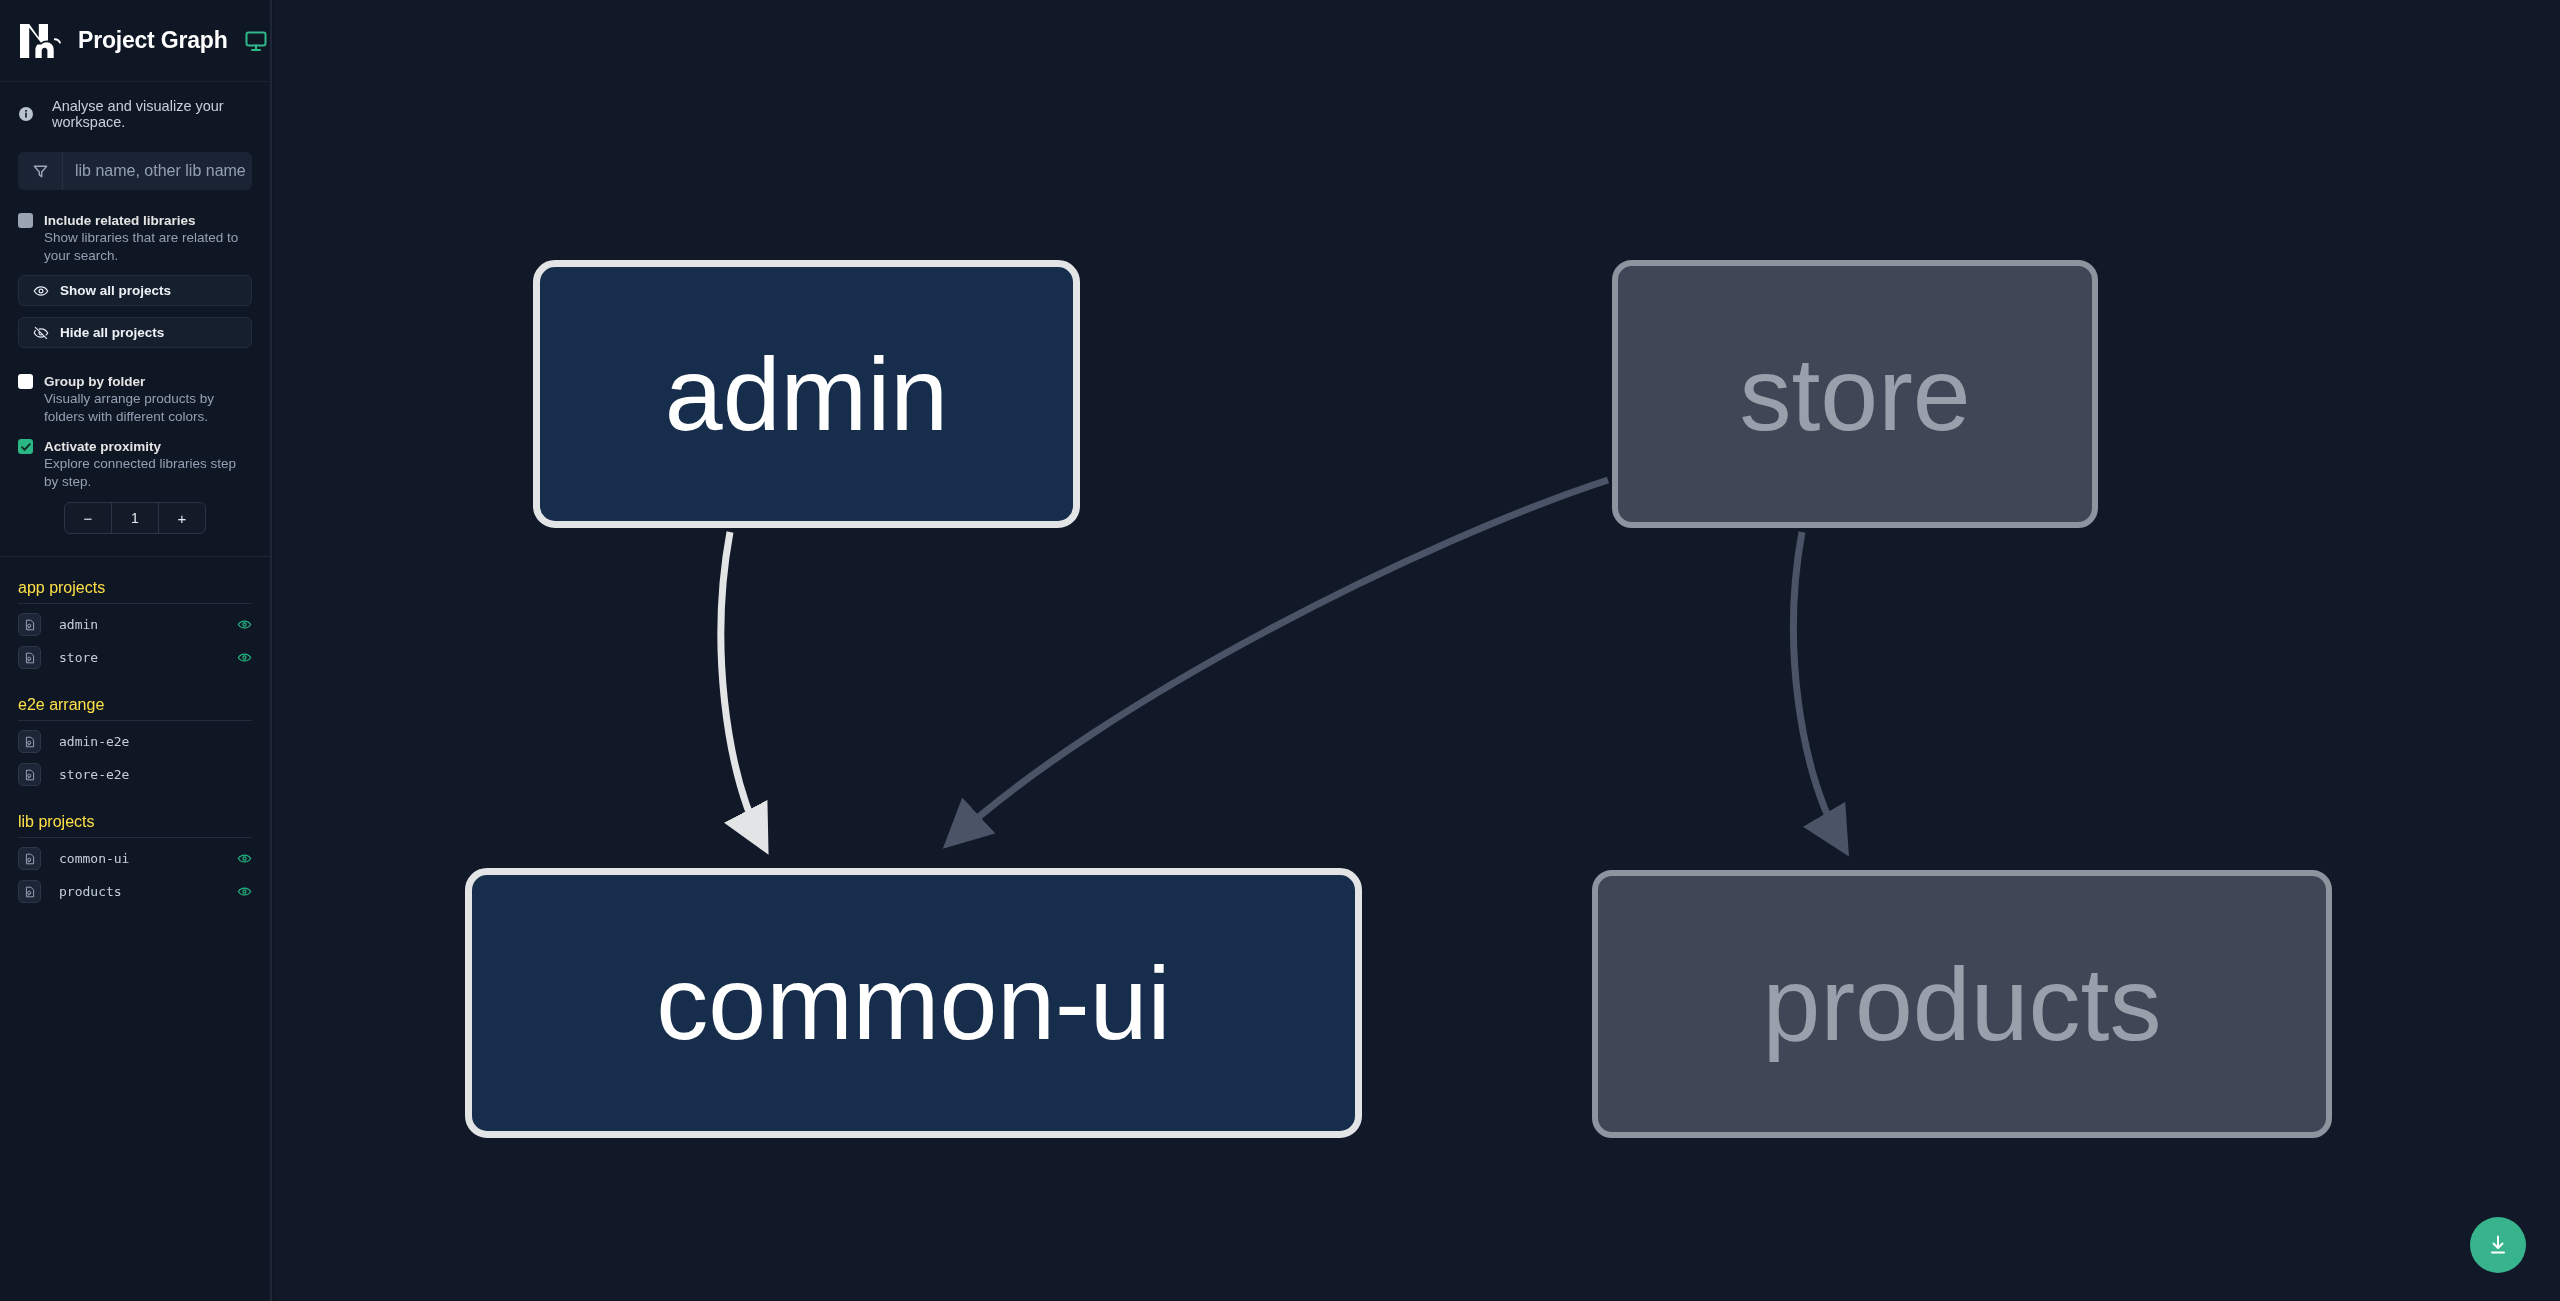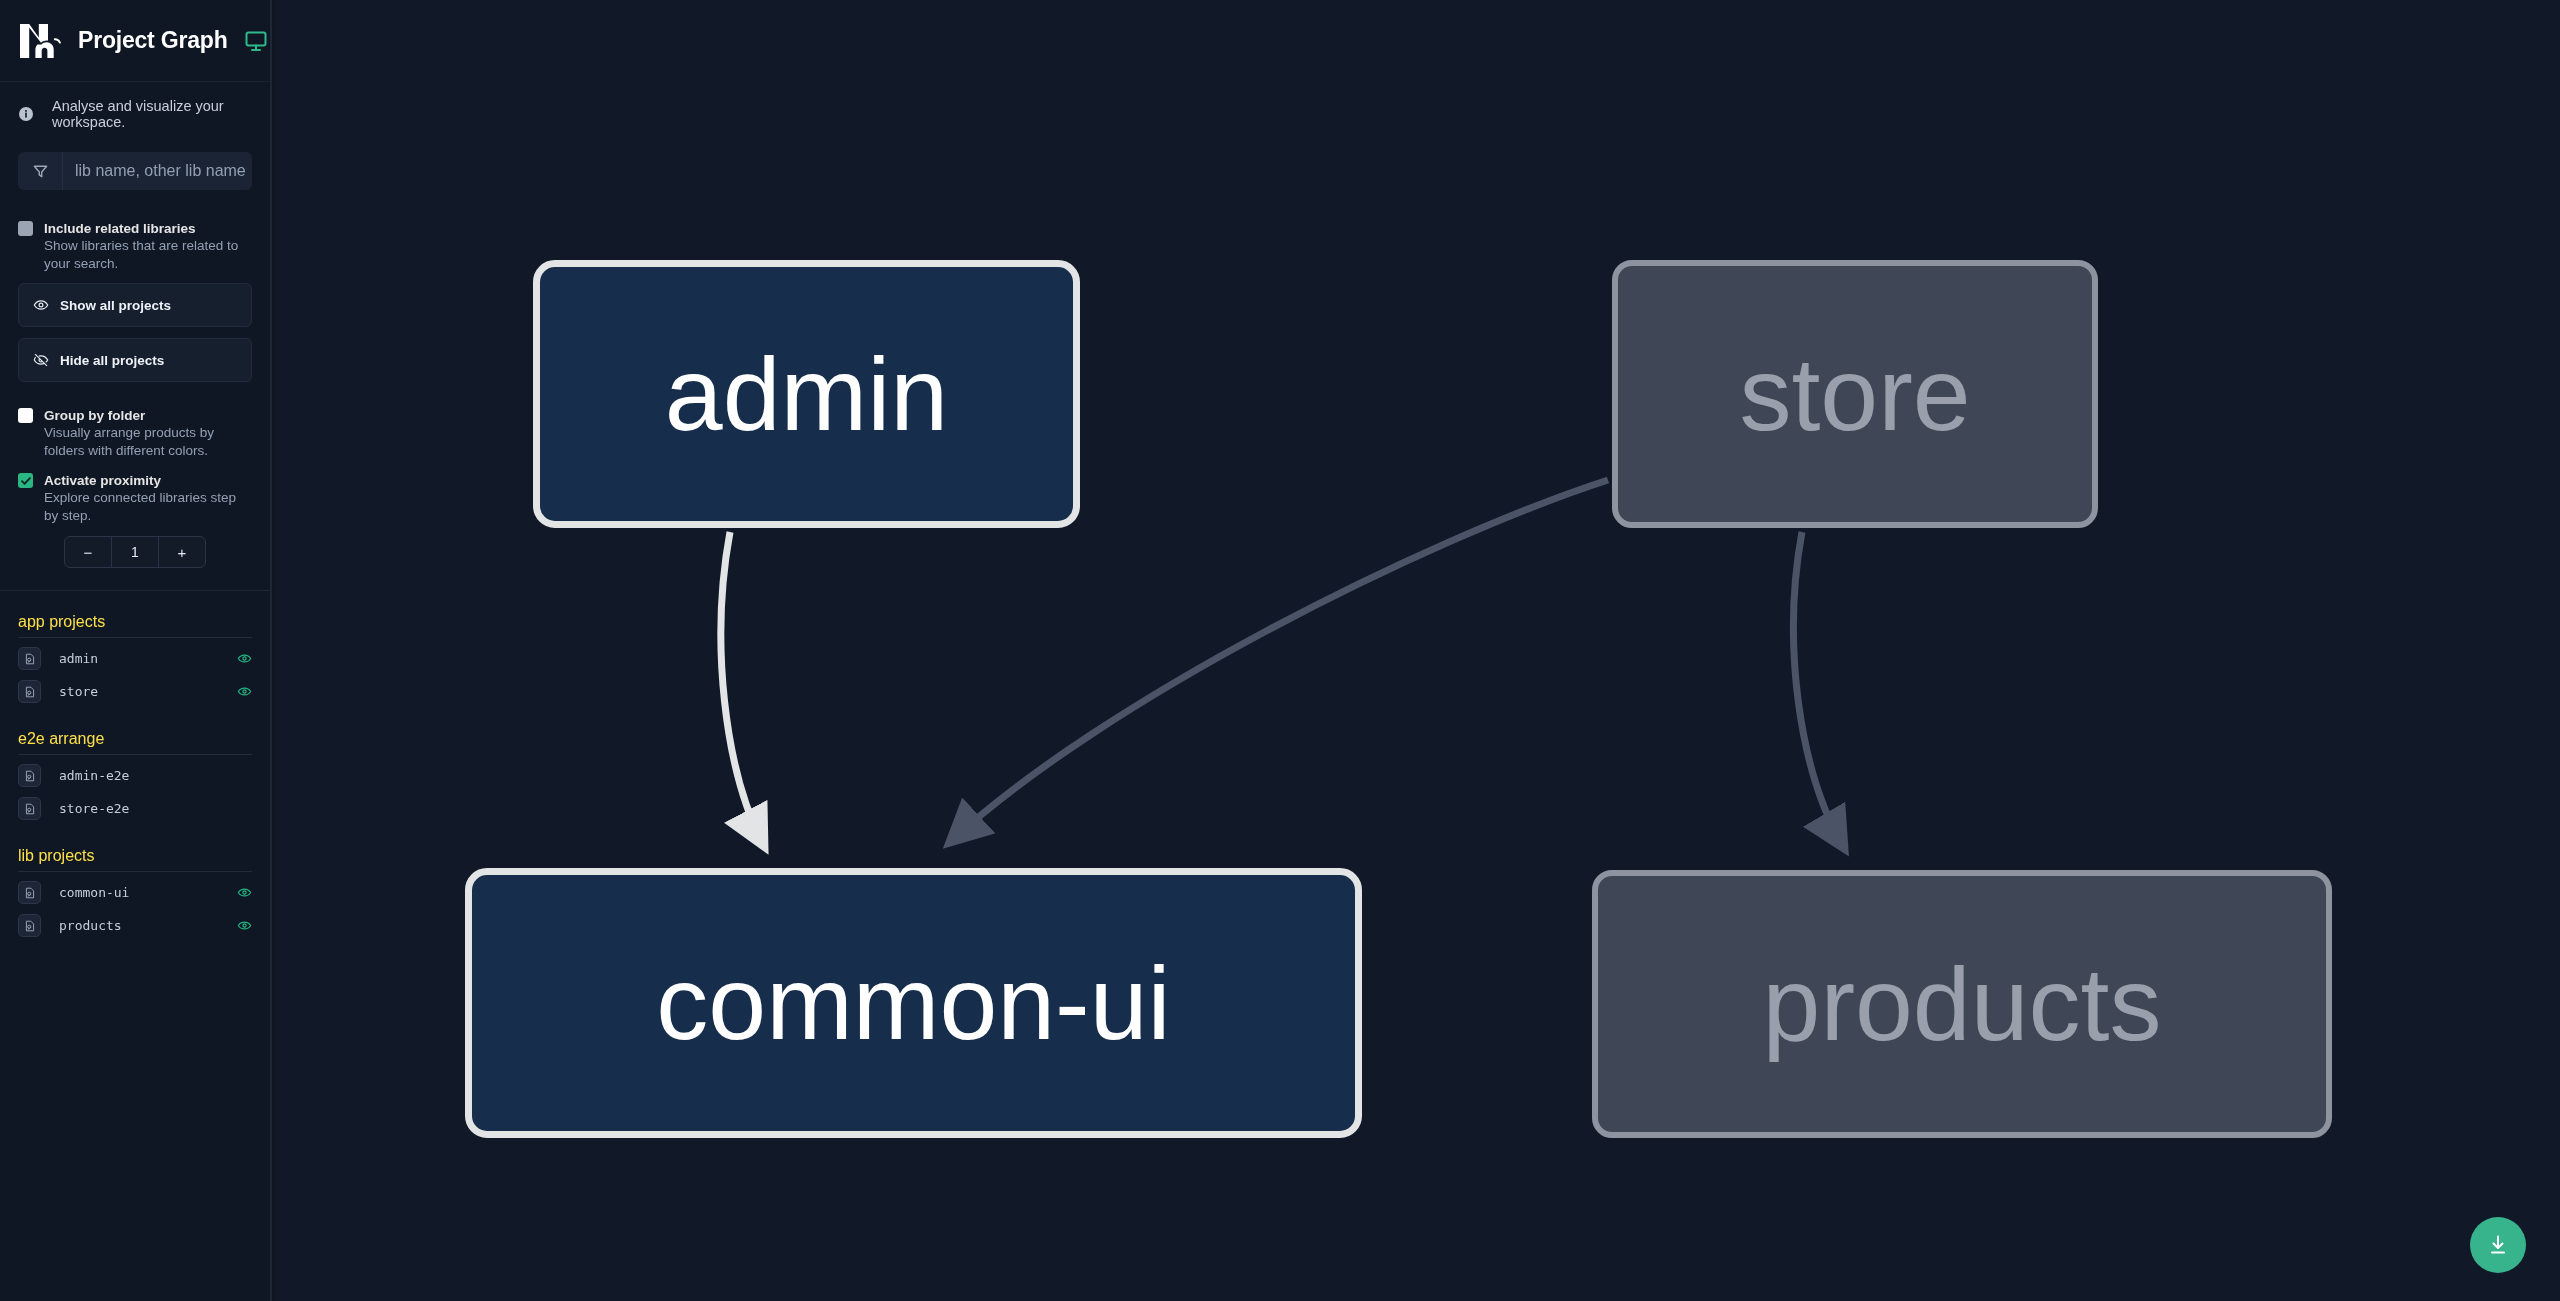--- a/index.html
+++ b/index.html
@@ -32,21 +32,21 @@
   .monitor-icon{margin-left:16px;width:24px;height:24px;flex:none;display:block;}
 
   .sb-tagline{
     display:flex;align-items:center;gap:18px;
     padding:16px 18px 8px 18px;
   }
   .info-icon{width:16px;height:16px;flex:none;display:block;}
   .sb-tagline span{color:#c8cfdb;font-size:14.5px;}
 
   .sb-search{
-    margin:14px 18px 16px 18px;
+    margin:14px 18px 8px 18px;
     height:38px;border-radius:6px;background:#1b2434;
     display:flex;align-items:center;overflow:hidden;
   }
   .sb-search .funnel{
     width:44px;height:38px;display:flex;align-items:center;justify-content:center;
     border-right:1px solid #263044;flex:none;
   }
   .sb-search input{
     flex:1;background:transparent;border:0;outline:0;
     color:#e7ecf3;font-size:16px;font-family:"Liberation Sans",sans-serif;
@@ -62,21 +62,21 @@
   }
   .cbox.off{background:#9aa4b2;}
   .cbox.off2{background:#ffffff;}
   .cbox.on{background:#2bb784;display:flex;align-items:center;justify-content:center;}
   .cbox.on svg{display:block;}
   .chk-texts{min-width:0;}
   .chk-title{color:#e5e5e5;font-size:13.5px;font-weight:bold;line-height:16px;}
   .chk-sub{color:#93a0b3;font-size:13.5px;line-height:17.5px;margin-top:0;}
 
   .sb-btn{
-    margin:11px 18px 0 18px;height:44px;border-radius:6px;
+    margin:11px 18px 0 18px;height:31px;border-radius:6px;
     border:1px solid #2a3purple;border:1px solid #27314400;
     background:#161f2e;border:1px solid #222c3e;
     display:flex;align-items:center;gap:11px;padding:0 14px;
     box-sizing:border-box;cursor:pointer;
   }
   .sb-btn .lbl{color:#eef2f7;font-size:13.5px;font-weight:bold;}
   .sb-btn svg{display:block;flex:none;}
 
   .proximity-wrap{
     margin:12px 18px 0 18px;display:flex;justify-content:center;

